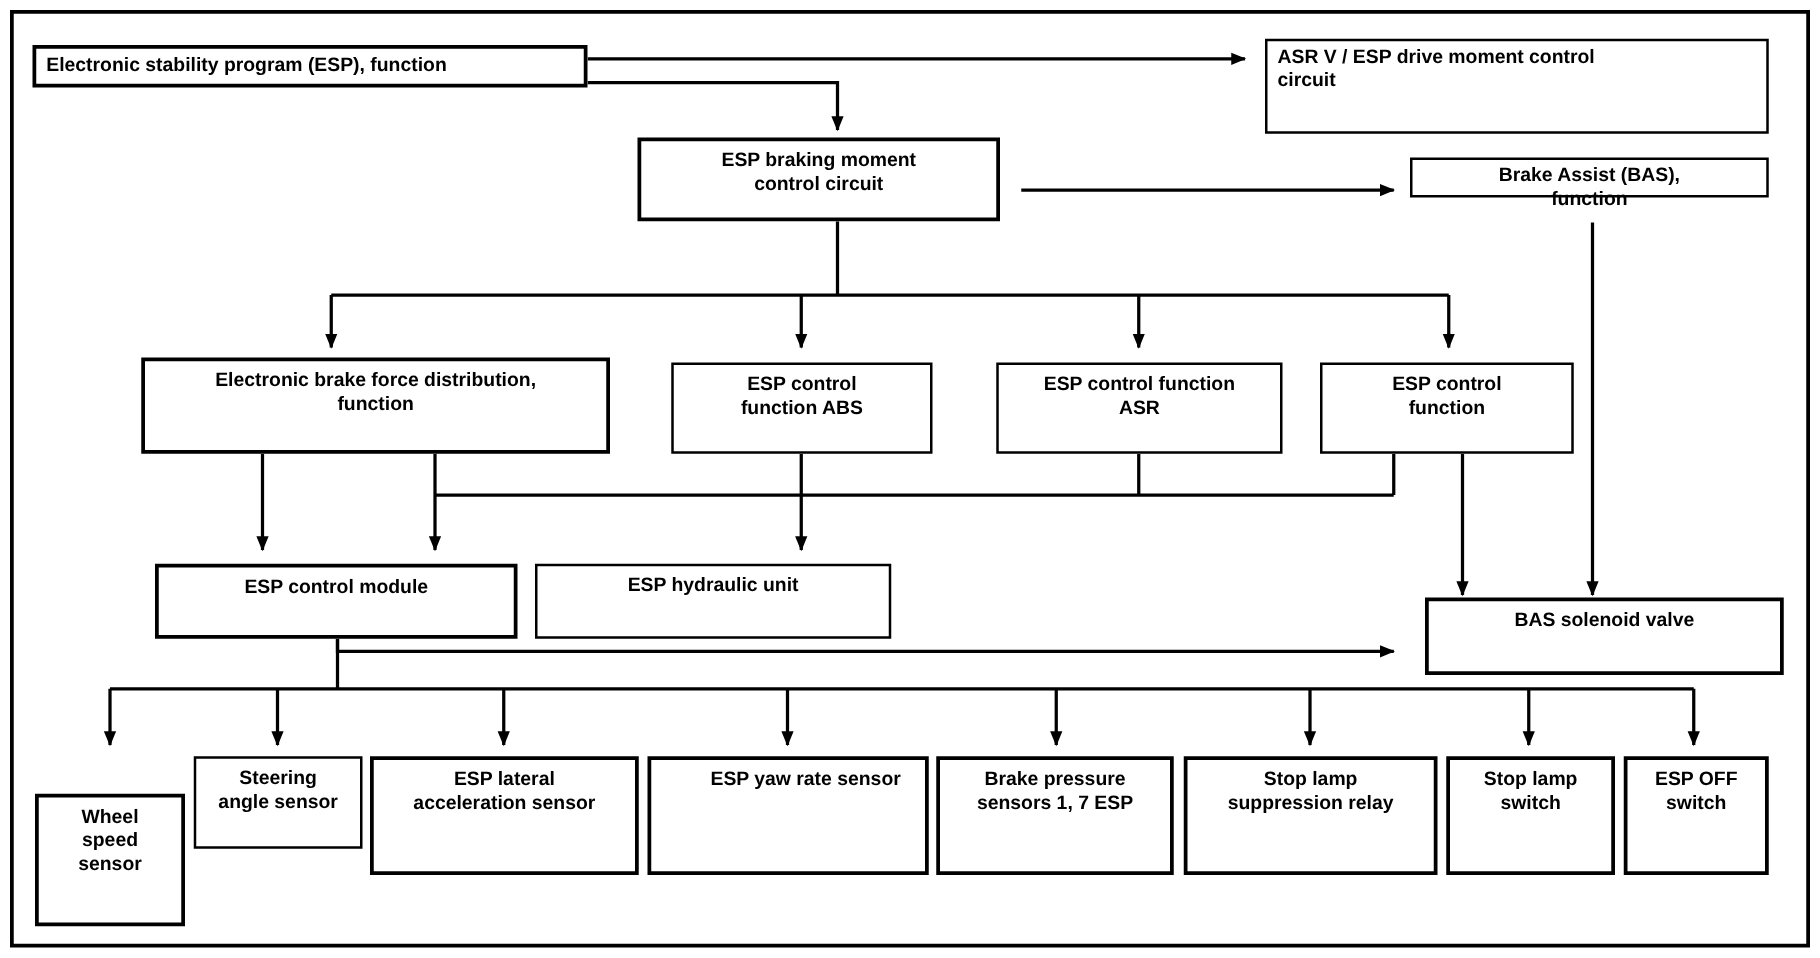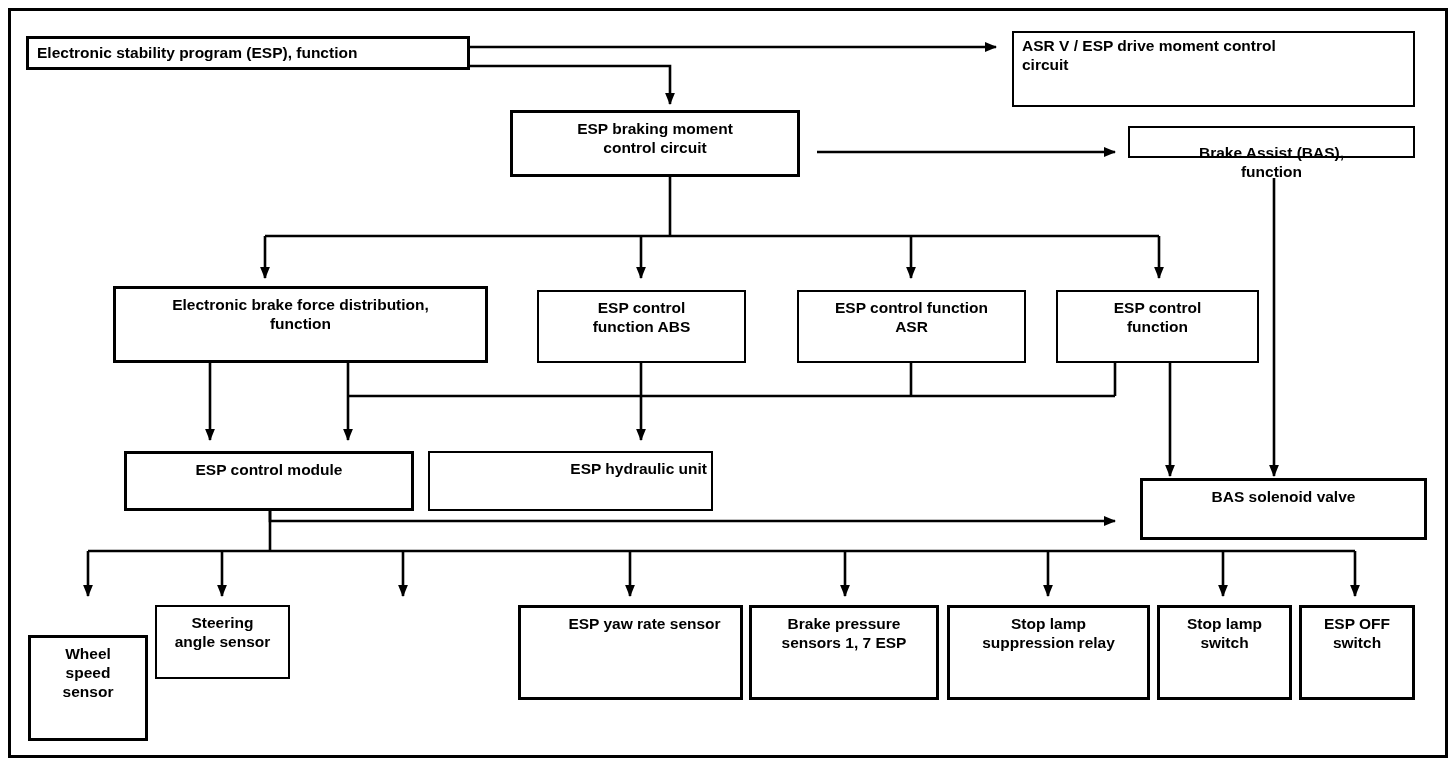--- a/index.html
+++ b/index.html
@@ -121,48 +121,50 @@
   </svg>
 
   <div class="node-box left" style="left:26px; top:36px; width:444px; height:34px; padding-top:5px;">Electronic stability program (ESP), function</div>
 
   <div class="node-box left thin" style="left:1012px; top:31px; width:403px; height:76px; padding-top:4px;">ASR V / ESP drive moment control
 circuit</div>
 
   <div class="node-box" style="left:510px; top:110px; width:290px; height:67px;text-align:center;">ESP braking moment
 control circuit</div>
 
-  <div class="node-box thin overflow-text" style="left:1128px; top:126px; width:287px; height:32px; padding-top:16px;">Brake Assist (BAS),
+  <div class="node-box thin overflow-text" style="left:1128px; top:126px; width:287px; height:32px; padding-top:4px;">Brake Assist (BAS),
 function</div>
 
   <div class="node-box" style="left:113px; top:286px; width:375px; height:77px;">Electronic brake force distribution,
 function</div>
 
   <div class="node-box thin" style="left:537px; top:290px; width:209px; height:73px;">ESP control
 function ABS</div>
 
   <div class="node-box thin" style="left:797px; top:290px; width:229px; height:73px;">ESP control function
 ASR</div>
 
   <div class="node-box thin" style="left:1056px; top:290px; width:203px; height:73px;">ESP control
 function</div>
 
   <div class="node-box" style="left:124px; top:451px; width:290px; height:60px;">ESP control module</div>
 
-  <div class="node-box thin" style="left:428px; top:451px; width:285px; height:60px;text-align:right;">ESP hydraulic unit</div>
+  <div class="node-box thin" style="left:428px; top:451px; width:285px; height:60px;">ESP hydraulic unit</div>
 
   <div class="node-box" style="left:1140px; top:478px; width:287px; height:62px;">BAS solenoid valve</div>
 
   <div class="node-box" style="left:28px; top:605px; width:120px; height:106px;margin-top:30px;">Wheel
 speed
 sensor</div>
 
   <div class="node-box thin" style="left:155px; top:605px; width:135px; height:74px;">Steering
 angle sensor</div>
 
+  <div class="node-box" style="left:296px; top:605px; width:215px; height:95px;">ESP lateral
+acceleration sensor</div>
 
   <div class="node-box" style="left:518px; top:605px; width:225px; height:95px;padding-left:32px;">ESP yaw rate sensor</div>
 
   <div class="node-box" style="left:749px; top:605px; width:190px; height:95px;">Brake pressure
 sensors 1, 7 ESP</div>
 
   <div class="node-box" style="left:947px; top:605px; width:203px; height:95px;">Stop lamp
 suppression relay</div>
 
   <div class="node-box" style="left:1157px; top:605px; width:135px; height:95px;">Stop lamp

